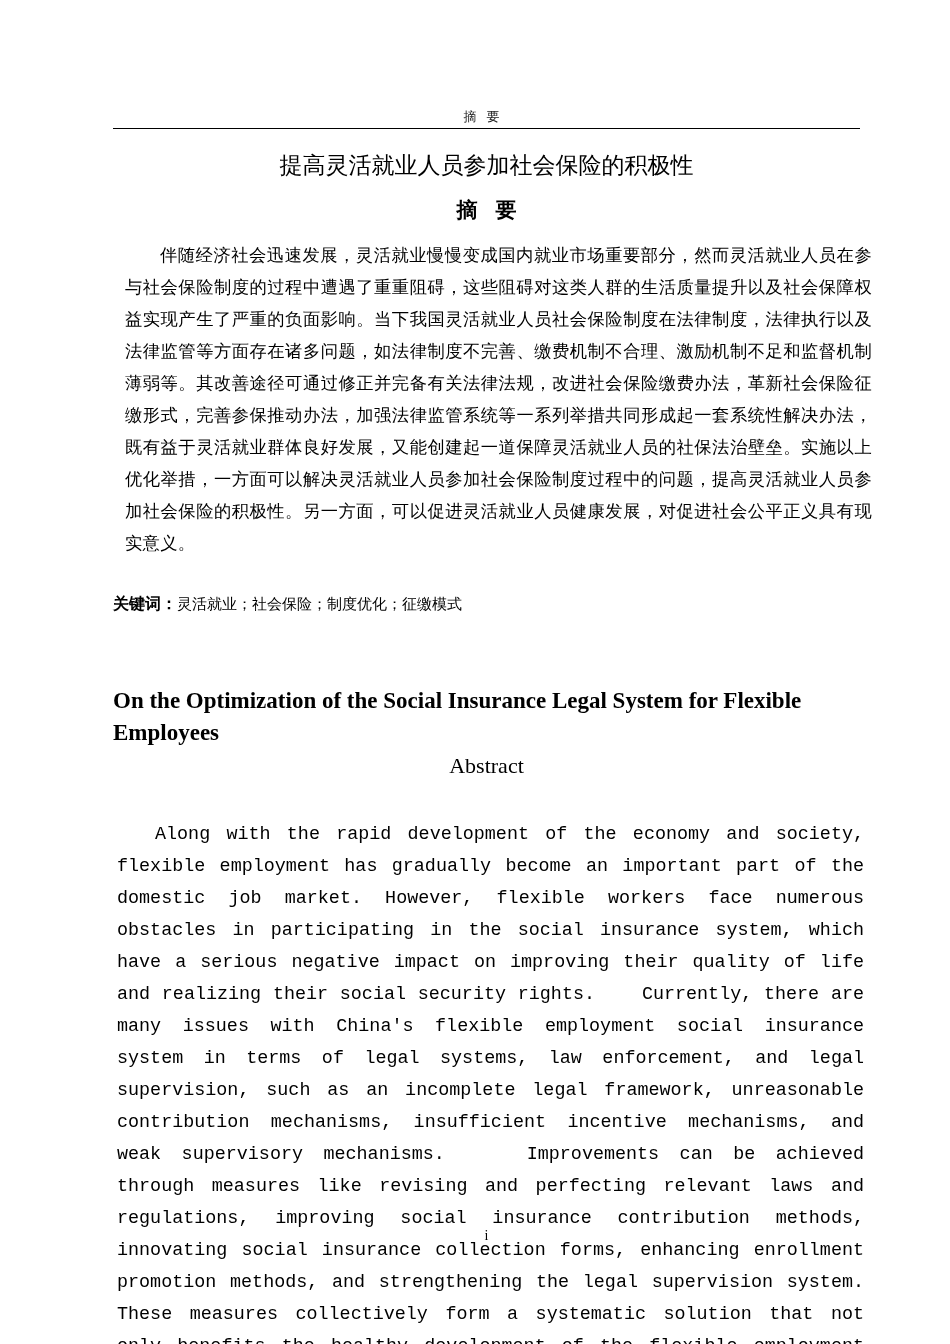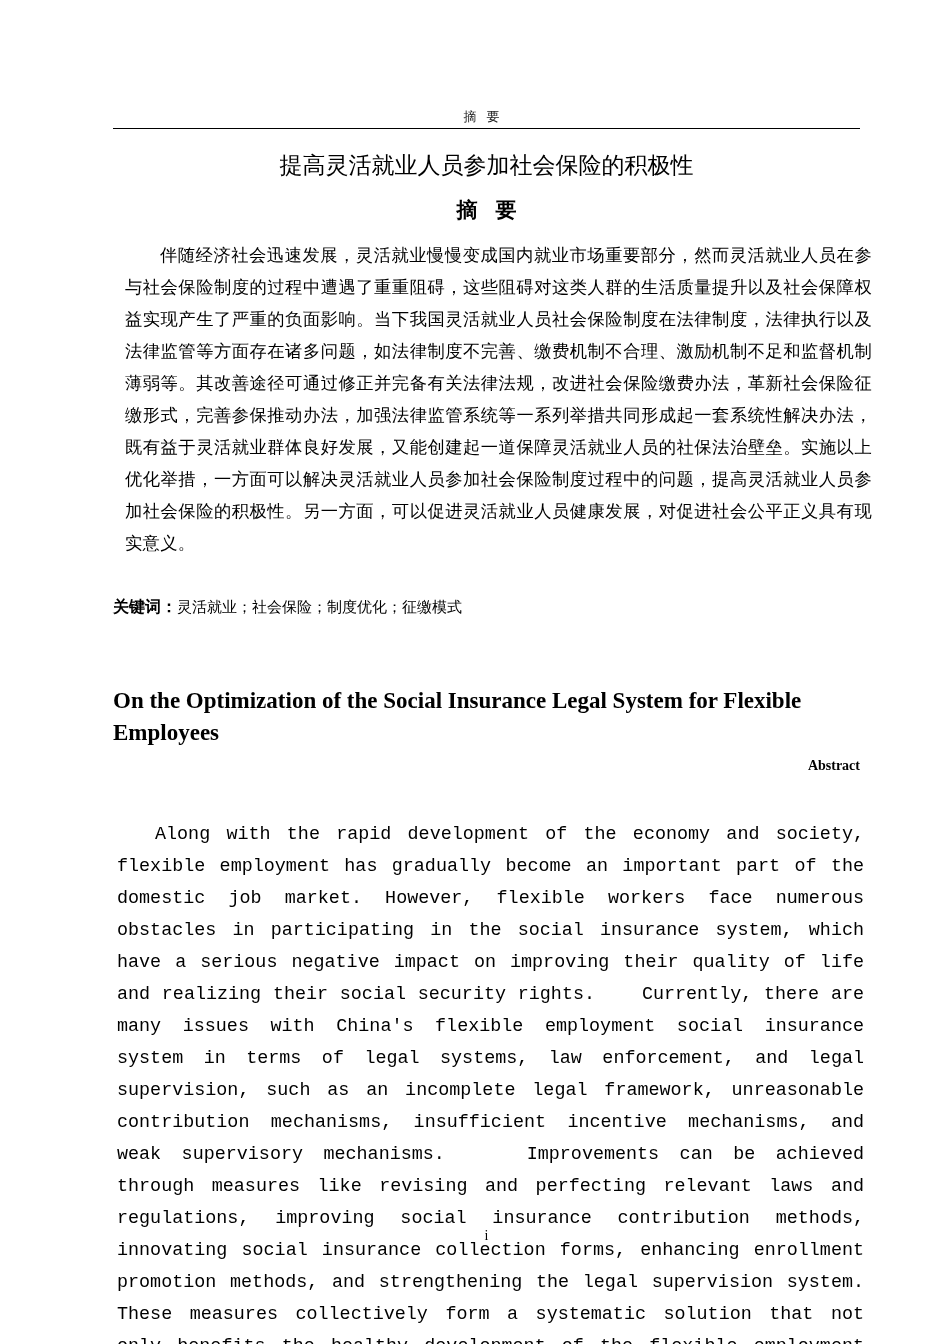--- a/index.html
+++ b/index.html
@@ -76,21 +76,21 @@
       font-family: "DejaVu Sans", sans-serif;
       margin: 12px;
       letter-spacing: 0.3px;
     }
     .keywords {
       position: absolute;
       left: 113px;
       width: 747px;
       top: 594px;
       font-size: 15px;
-      line-height: 26px;
+      line-height: 20px;
       font-family: "DejaVu Sans", sans-serif;
     }
     .keywords .kw-label {
       font-weight: bold;
       font-size: 16px;
     }
     .en-title {
       position: absolute;
       left: 113px;
       width: 747px;
@@ -99,23 +99,23 @@
       font-size: 23px;
       font-weight: bold;
       line-height: 32px;
       font-family: "Liberation Serif", serif;
     }
     .en-abstract-heading {
       position: absolute;
       left: 113px;
       width: 747px;
       top: 751px;
-      text-align: right;
-      font-size: 14px;
-      font-weight: bold;
+      text-align: center;
+      font-size: 22px;
+      font-weight: normal;
       line-height: 30px;
       font-family: "Liberation Serif", serif;
     }
     .en-body {
       position: absolute;
       left: 113px;
       width: 747px;
       top: 815px;
       font-size: 18.4px;
       line-height: 32px;

